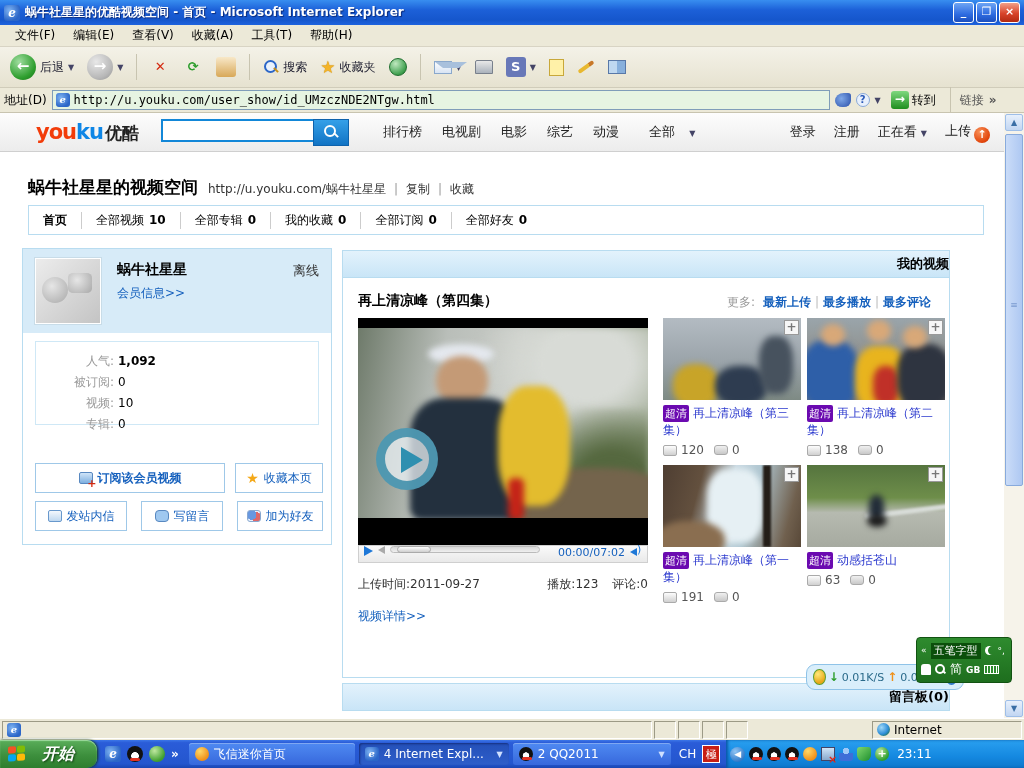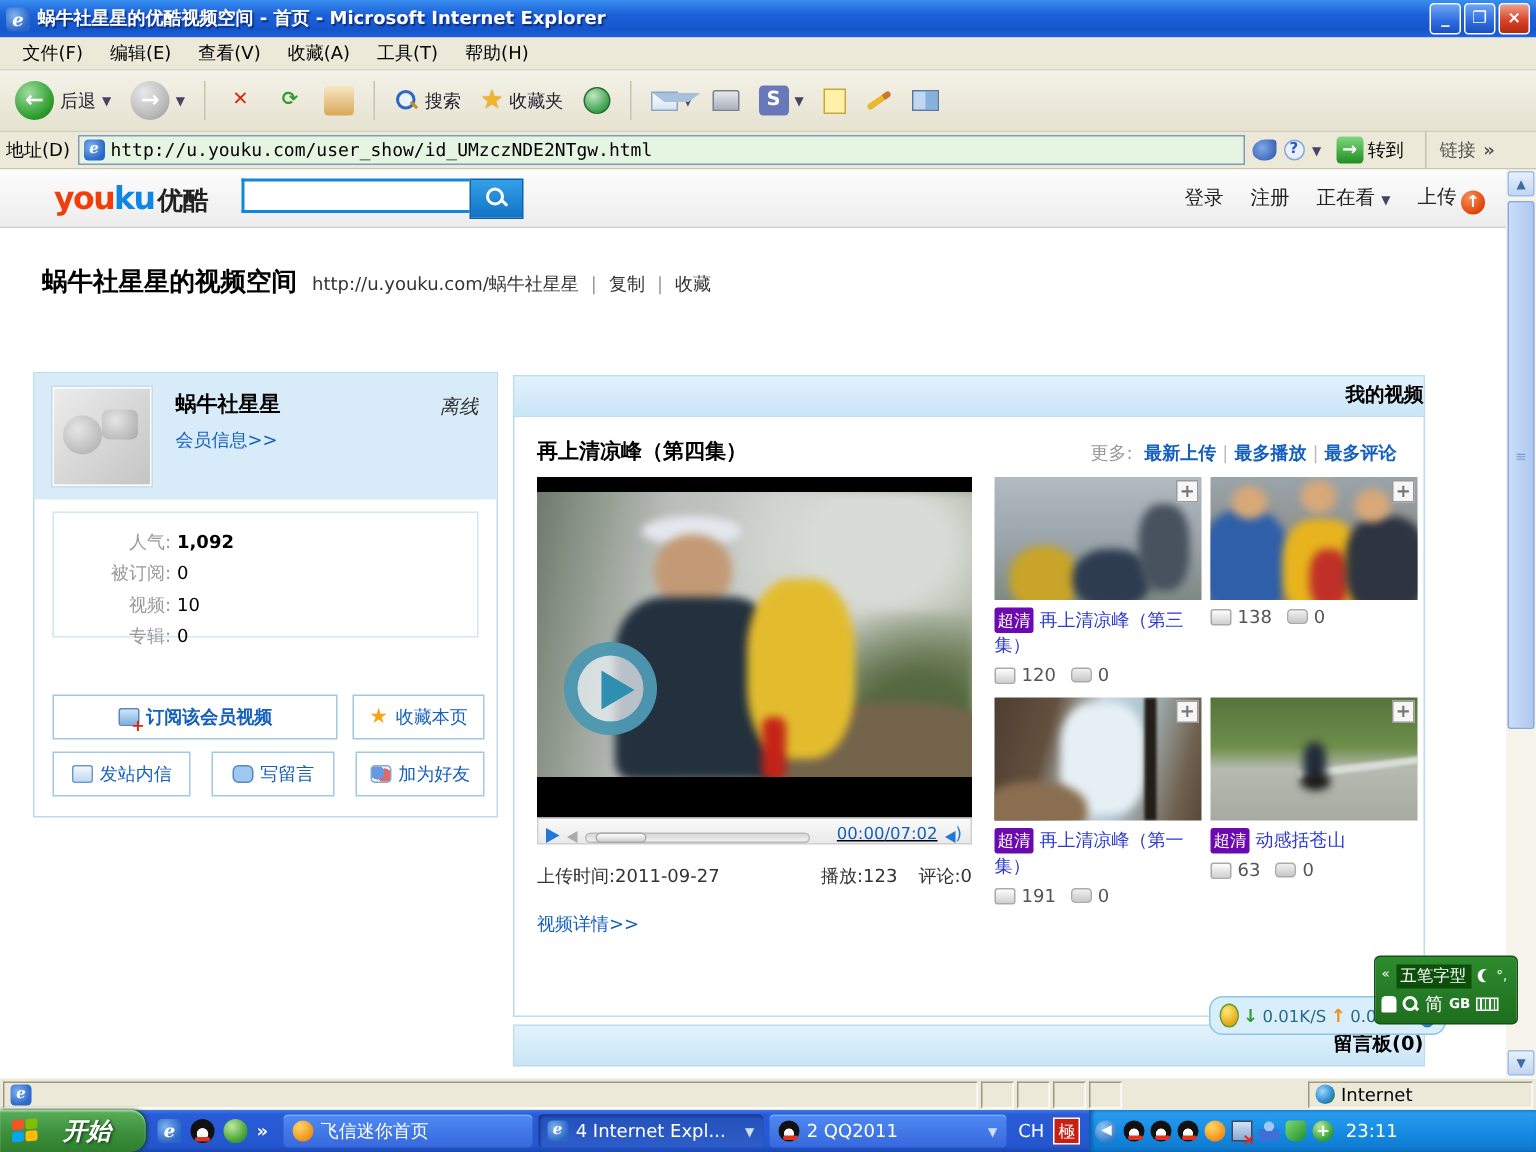--- a/index.html
+++ b/index.html
@@ -90,21 +90,21 @@
 
   
   .side-card { position:absolute; left:22px; top:135px; width:310px; height:297px; border:1px solid #B8DCF0; background:#fff; }
   .side-head { height:84px; background:#D7EBF8; position:relative; }
   .avatar { position:absolute; left:12px; top:9px; width:66px; height:66px; border:1px solid #fff; outline:1px solid #C8DCE8;
     background:linear-gradient(135deg,#ECECEC,#C4C4C4); }
   .avatar i { position:absolute; border-radius:50%; background:radial-gradient(circle at 38% 35%,#E6E6E6,#A8A8A8); }
   .avatar i.a1 { left:6px; top:18px; width:26px; height:26px; }
   .avatar i.a2 { left:32px; top:14px; width:24px; height:20px; border-radius:22%; }
   .side-head .uname { position:absolute; left:94px; top:12px; font-size:14px; font-weight:bold; color:#000; }
-  .side-head .ustatus { position:absolute; right:12px; top:13px; color:#333; font-size:13px;font-style:italic; }
+  .side-head .ustatus { position:absolute; right:12px; top:13px; color:#333; font-size:13px; }
   .side-head .uinfo { position:absolute; left:94px; top:36px; color:#1560BD; }
   .stats-box { position:absolute; left:12px; top:92px; width:284px; height:84px; border:1px solid #CFE8F6; padding-top:9px; }
   .stat-row { display:flex; height:21px; line-height:21px; }
   .stat-row .sl { width:78px; text-align:right; color:#999; }
   .stat-row .sv { margin-left:4px; color:#000; }
   .stat-row.em .sv { font-weight:bold; }
   .side-btn { position:absolute; height:30px; border:1px solid #9FC8E8; background:#fff; color:#1560BD;
     display:flex; align-items:center; justify-content:center; gap:5px; font-size:12px; }
   .sb-sub { left:12px; top:214px; width:190px; font-weight:bold; }
   .sb-fav { left:212px; top:214px; width:88px; }
@@ -140,21 +140,21 @@
   .trail { left:150px; bottom:-10px; width:160px; height:60px; background:#74644C; border-radius:50% 40% 0 0; }
   .head { left:78px; top:28px; width:52px; height:50px; border-radius:48%; background:#C49A76; }
   .cap { left:70px; top:16px; width:66px; height:20px; border-radius:50%; background:#E4E8EE; }
   .torso { left:52px; top:70px; width:110px; height:122px; border-radius:30% 30% 10% 10%; background:#23303E; }
   .pack { left:140px; top:58px; width:72px; height:120px; border-radius:40%; background:#E3BC2E; }
   .bottle { left:150px; top:150px; width:16px; height:42px; border-radius:6px; background:#C42418; }
   .play-ovl { position:absolute; left:18px; bottom:28px; width:62px; height:62px; border-radius:50%;
     border:9px solid rgba(58,140,168,0.85); background:rgba(235,242,245,0.75); }
   .play-ovl::after { content:""; position:absolute; left:16px; top:10px; border-left:22px solid #2E8FB0; border-top:13px solid transparent; border-bottom:13px solid transparent; }
   .pctrl { position:absolute; left:0; bottom:-18px; width:290px; height:18px; background:linear-gradient(#FAFAFA,#E9E9E9);
-    border:1px solid #CFCFCF; display:flex; align-items:flex-end; padding:0 5px; gap:5px;text-decoration:underline; }
+    border:1px solid #CFCFCF; display:flex; align-items:flex-start; padding:0 5px; gap:5px; }
   .tri-play { width:0; height:0; border-left:9px solid #1E78D8; border-top:5px solid transparent; border-bottom:5px solid transparent; }
   .tri-prev { width:0; height:0; border-right:7px solid #AAA; border-top:4px solid transparent; border-bottom:4px solid transparent; }
   .ptrack { position:relative; width:150px; height:7px; background:linear-gradient(#D8D8D8,#EFEFEF); border:1px solid #BBB; border-radius:4px; }
   .phandle { position:absolute; left:6px; top:-1px; width:34px; height:7px; background:linear-gradient(#FDFDFD,#CFCFCF); border:1px solid #AAA; border-radius:4px; }
   .ptime { color:#1560BD; font-size:11px; margin-left:auto; }
   .vol { position:relative; width:12px; height:10px; }
   .vol::before { content:""; position:absolute; left:0; top:2px; border-right:7px solid #1E78D8; border-top:4px solid transparent; border-bottom:4px solid transparent; }
   .vol::after { content:")"; position:absolute; left:7px; top:-3px; color:#1E78D8; font-size:11px; }
 
   .meta-line { position:absolute; left:15px; top:298px; width:290px; display:flex; color:#333; }
@@ -369,37 +369,53 @@
   <div class="viewport" data-name="browser-viewport">
 
     <div class="yk-header" data-name="youku-header">
       <span class="yk-logo" data-name="youku-logo"><span class="you" data-name="logo-you">you</span><span class="ku" data-name="logo-ku">ku</span><span class="cn" data-name="logo-cn">优酷</span></span>
       <span class="yk-search" data-name="site-search">
         <input data-name="site-search-input" style="">
         <span class="btn" data-name="site-search-button">
             <span class="mag" data-name="search-icon"></span>
           </span>
       </span>
+      <span class="yk-nav" data-name="site-nav">
+        <span data-name="nav-ranking">排行榜</span>
+        <span data-name="nav-tv">电视剧</span>
+        <span data-name="nav-movies">电影</span>
+        <span data-name="nav-variety">综艺</span>
+        <span data-name="nav-anime">动漫</span>
+        <span data-name="nav-all"><span data-name="nav-all-label">全部</span> <span class="chev" data-name="chevron-down-icon">▼</span></span>
+      </span>
       <span class="yk-right" data-name="site-user-links">
         <span data-name="login-link">登录</span>
         <span data-name="register-link">注册</span>
         <span data-name="watching-link"><span data-name="watching-label">正在看</span> <span class="chev" data-name="chevron-down-icon">▼</span></span>
         <span data-name="upload-link"><span data-name="upload-label">上传</span><span class="up-ico" data-name="upload-icon">↑</span></span>
       </span>
     </div>
 
     <div class="page-head" data-name="page-heading">
       <h1 data-name="space-title">蜗牛社星星的视频空间</h1>
       <span data-name="space-url">http://u.youku.com/蜗牛社星星</span>
       <span class="pipe" data-name="separator">|</span>
       <span data-name="copy-link">复制</span>
       <span class="pipe" data-name="separator">|</span>
       <span data-name="favorite-link">收藏</span>
     </div>
 
+    <div class="tabs-box" data-name="space-tabs">
+      <span class="tab first" data-name="tab-home"><span data-name="tab-label">首页</span></span>
+      <span class="tab" data-name="tab-all-videos"><span data-name="tab-label">全部视频</span><b data-name="tab-count">10</b></span>
+      <span class="tab" data-name="tab-albums"><span data-name="tab-label">全部专辑</span><b data-name="tab-count">0</b></span>
+      <span class="tab" data-name="tab-my-favorites"><span data-name="tab-label">我的收藏</span><b data-name="tab-count">0</b></span>
+      <span class="tab" data-name="tab-subscriptions"><span data-name="tab-label">全部订阅</span><b data-name="tab-count">0</b></span>
+      <span class="tab" data-name="tab-friends"><span data-name="tab-label">全部好友</span><b data-name="tab-count">0</b></span>
+    </div>
 
     <div class="side-card" data-name="profile-card">
       <div class="side-head" data-name="profile-header">
         <span class="avatar" data-name="avatar">
             <i class="a1"></i>
             <i class="a2"></i>
           </span>
         <span class="uname" data-name="user-name">蜗牛社星星</span>
         <span class="ustatus" data-name="status-badge">离线</span>
         <span class="uinfo" data-name="member-info-link">会员信息&gt;&gt;</span>
@@ -500,20 +516,21 @@
         <div class="thumb s-men" data-name="video-thumbnail">
           <span class="blob m1"></span>
             <span class="blob m2"></span>
             <span class="blob m3"></span>
             <span class="blob m4"></span>
           <span class="blob h1"></span>
             <span class="blob h2"></span>
             <span class="blob h3"></span>
           <span class="plus" data-name="add-icon">+</span>
         </div>
+        <div class="cap-line"><span class="hd-badge" data-name="hd-badge">超清</span><a data-name="video-title-link">再上清凉峰（第二集）</a></div>
         <div class="cnt-line" data-name="video-counts">
             <span class="ico-plays" data-name="plays-icon"></span>
             <b>138</b>
             <span class="ico-cmts" data-name="comments-icon"></span>
             <b>0</b>
           </div>
       </div>
       <div class="thumb-cell tc3" data-name="video-item">
         <div class="thumb s-falls" data-name="video-thumbnail">
           <span class="blob w1"></span>

